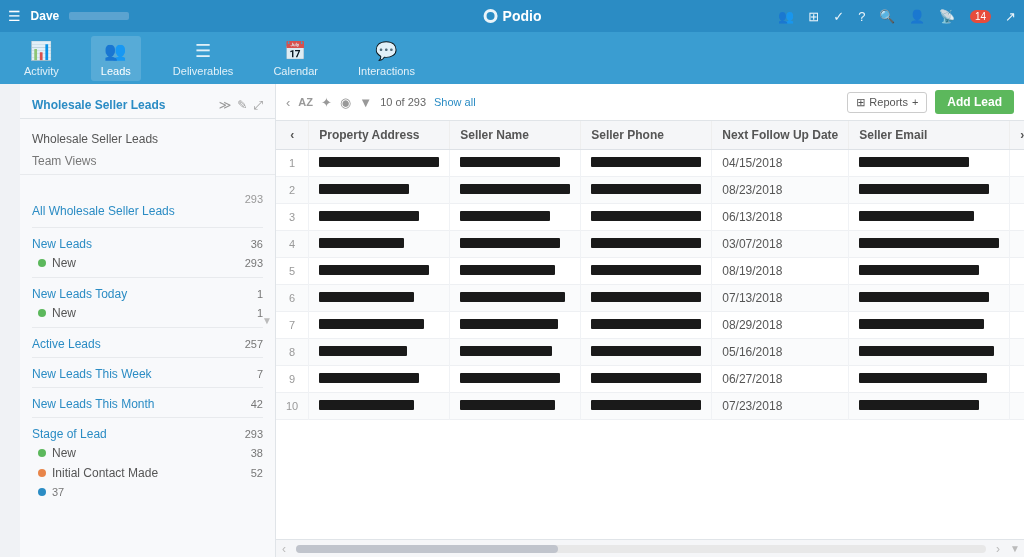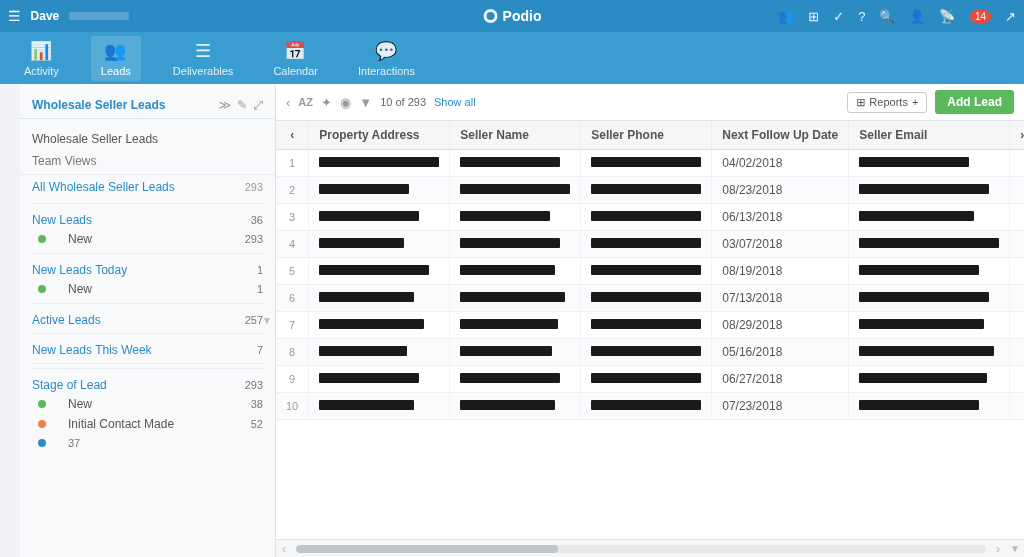--- a/index.html
+++ b/index.html
@@ -93,38 +93,38 @@
     .sidebar-title { font-size: 12px; font-weight: 600; color: #2b8cc4; }
     .sidebar-header-icons { display: flex; gap: 6px; }
     .sidebar-icon { color: #999; font-size: 12px; cursor: pointer; }
     .sidebar-item {
       display: flex;
       align-items: center;
       justify-content: space-between;
       padding: 4px 0;
       cursor: pointer;
     }
-    .sidebar-item-label { font-size: 12px; color: #2b8cc4; }
+    .sidebar-item-label { font-size: 12px; color: #2b8cc4; margin-top: 24px; }
     .sidebar-item-count { font-size: 11px; color: #999; }
     .sidebar-divider { height: 1px; background: #e8eaed; margin: 4px 12px; }
     .sidebar-group-title {
       font-size: 12px;
       color: #2b8cc4;
       padding: 5px 12px 2px 12px;
       font-weight: 500;
       display: flex;
       justify-content: space-between;
       align-items: center;
     }
     .sidebar-group-count { font-size: 11px; color: #777; }
 
     .sidebar-sub-item {
       display: flex;
       align-items: center;
-      gap: 22px;
+      gap: 6px;
       padding: 3px 12px 3px 18px;
     }
     .dot {
       width: 8px;
       height: 8px;
       border-radius: 50%;
       flex-shrink: 0;
     }
     .dot-green { background: #5cb85c; }
     .dot-orange { background: #e8854a; }
@@ -321,20 +321,24 @@
         <span class="sidebar-group-count">257</span>
       </div>
       <div class="sidebar-divider"></div>
 
       <div class="sidebar-group-title">
         <span>New Leads This Week</span>
         <span class="sidebar-group-count">7</span>
       </div>
       <div class="sidebar-divider"></div>
 
+      <div class="sidebar-group-title">
+        <span>New Leads This Month</span>
+        <span class="sidebar-group-count">42</span>
+      </div>
       <div class="sidebar-divider"></div>
 
       <div class="sidebar-group-title">
         <span>Stage of Lead</span>
         <span class="sidebar-group-count">293</span>
       </div>
       <div class="sidebar-sub-item">
         <span class="dot dot-green"></span>
         <span class="sub-item-label">New</span>
         <span class="sub-item-count">38</span>
@@ -390,21 +394,21 @@
             <th>Seller Email</th>
             <th style="width:20px;">›</th>
           </tr>
         </thead>
         <tbody id="table-body">
         <tr style="background: white;">
               <td style="text-align: center; color: rgb(153, 153, 153); font-size: 11px;">1</td>
               <td><span class="redacted-bar" style="width: 120px;"></span></td>
               <td><span class="redacted-bar" style="width: 100px;"></span></td>
               <td><span class="redacted-bar" style="width: 110px;"></span></td>
-              <td style="color: rgb(85, 85, 85);">04/02/2018</td>
+              <td style="color: rgb(85, 85, 85);">04/15/2018</td>
               <td><span class="redacted-bar" style="width: 110px;"></span></td>
               <td></td>
             </tr>
             <tr style="background: rgb(250, 251, 252);">
               <td style="text-align: center; color: rgb(153, 153, 153); font-size: 11px;">2</td>
               <td><span class="redacted-bar" style="width: 90px;"></span></td>
               <td><span class="redacted-bar" style="width: 110px;"></span></td>
               <td><span class="redacted-bar" style="width: 110px;"></span></td>
               <td style="color: rgb(85, 85, 85);">08/23/2018</td>
               <td><span class="redacted-bar" style="width: 130px;"></span></td>

